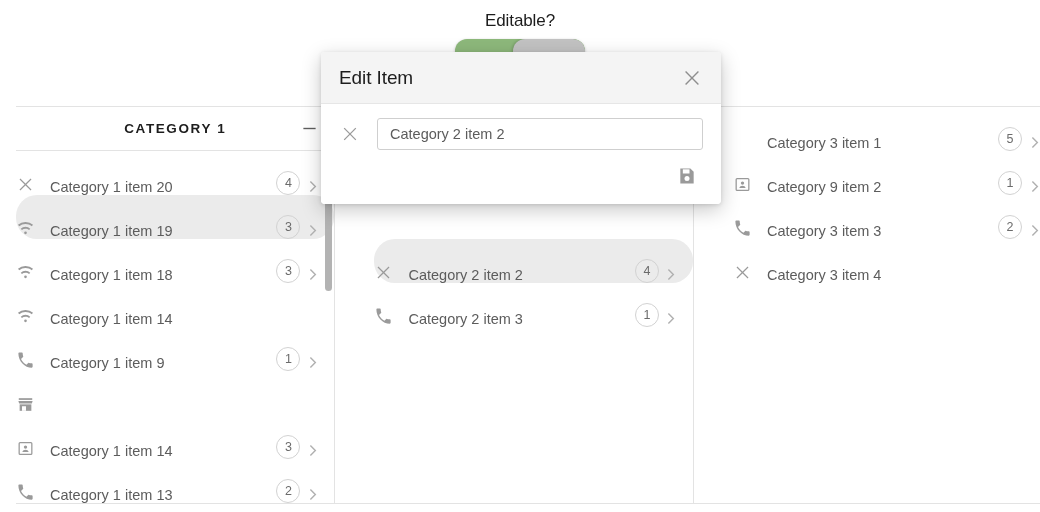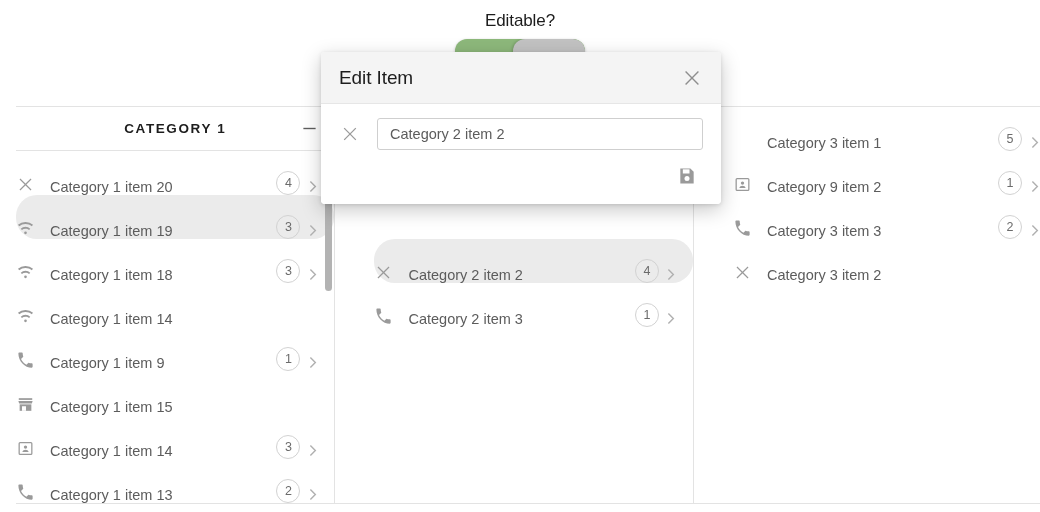--- a/index.html
+++ b/index.html
@@ -387,21 +387,20 @@
           </div>
           <div class="item-row">
             <span class="item-icon">
               <svg width="19" height="19" viewBox="0 0 24 24" fill="currentColor">
                 <path d="M3.5 4h17v2.2h-17z"></path>
                 <path d="M3 7.5h18l-1 3.2H4z"></path>
                 <path d="M4.6 11.8h14.8V20H4.6z"></path>
                 <rect x="7.6" y="14.2" width="5" height="5.8" fill="#ffffff"></rect>
               </svg>
             </span>
-            <span class="item-label">Category 1 item 15</span>
             <span class="item-badge hidden"></span>
             <span class="item-chevron hidden">
               <svg width="17" height="17" viewBox="0 0 24 24" fill="none" stroke="currentColor" stroke-width="2">
                 <polyline points="9,5 16,12 9,19"></polyline>
               </svg>
             </span>
           </div>
           <div class="item-row">
             <span class="item-icon">
               <svg width="19" height="19" viewBox="0 0 24 24" fill="none" stroke="currentColor" stroke-width="1.6">
@@ -533,21 +532,21 @@
               </svg>
             </span>
           </div>
           <div class="item-row">
             <span class="item-icon">
               <svg width="19" height="19" viewBox="0 0 24 24" fill="none" stroke="currentColor" stroke-width="1.5">
                 <line x1="5" y1="5" x2="19" y2="19"></line>
                 <line x1="19" y1="5" x2="5" y2="19"></line>
               </svg>
             </span>
-            <span class="item-label">Category 3 item 2</span>
+            <span class="item-label">Category 3 item 4</span>
             <span class="item-badge hidden"></span>
             <span class="item-chevron hidden">
               <svg width="17" height="17" viewBox="0 0 24 24" fill="none" stroke="currentColor" stroke-width="2">
                 <polyline points="9,5 16,12 9,19"></polyline>
               </svg>
             </span>
           </div>
         </div>
       </div>
     </div>

